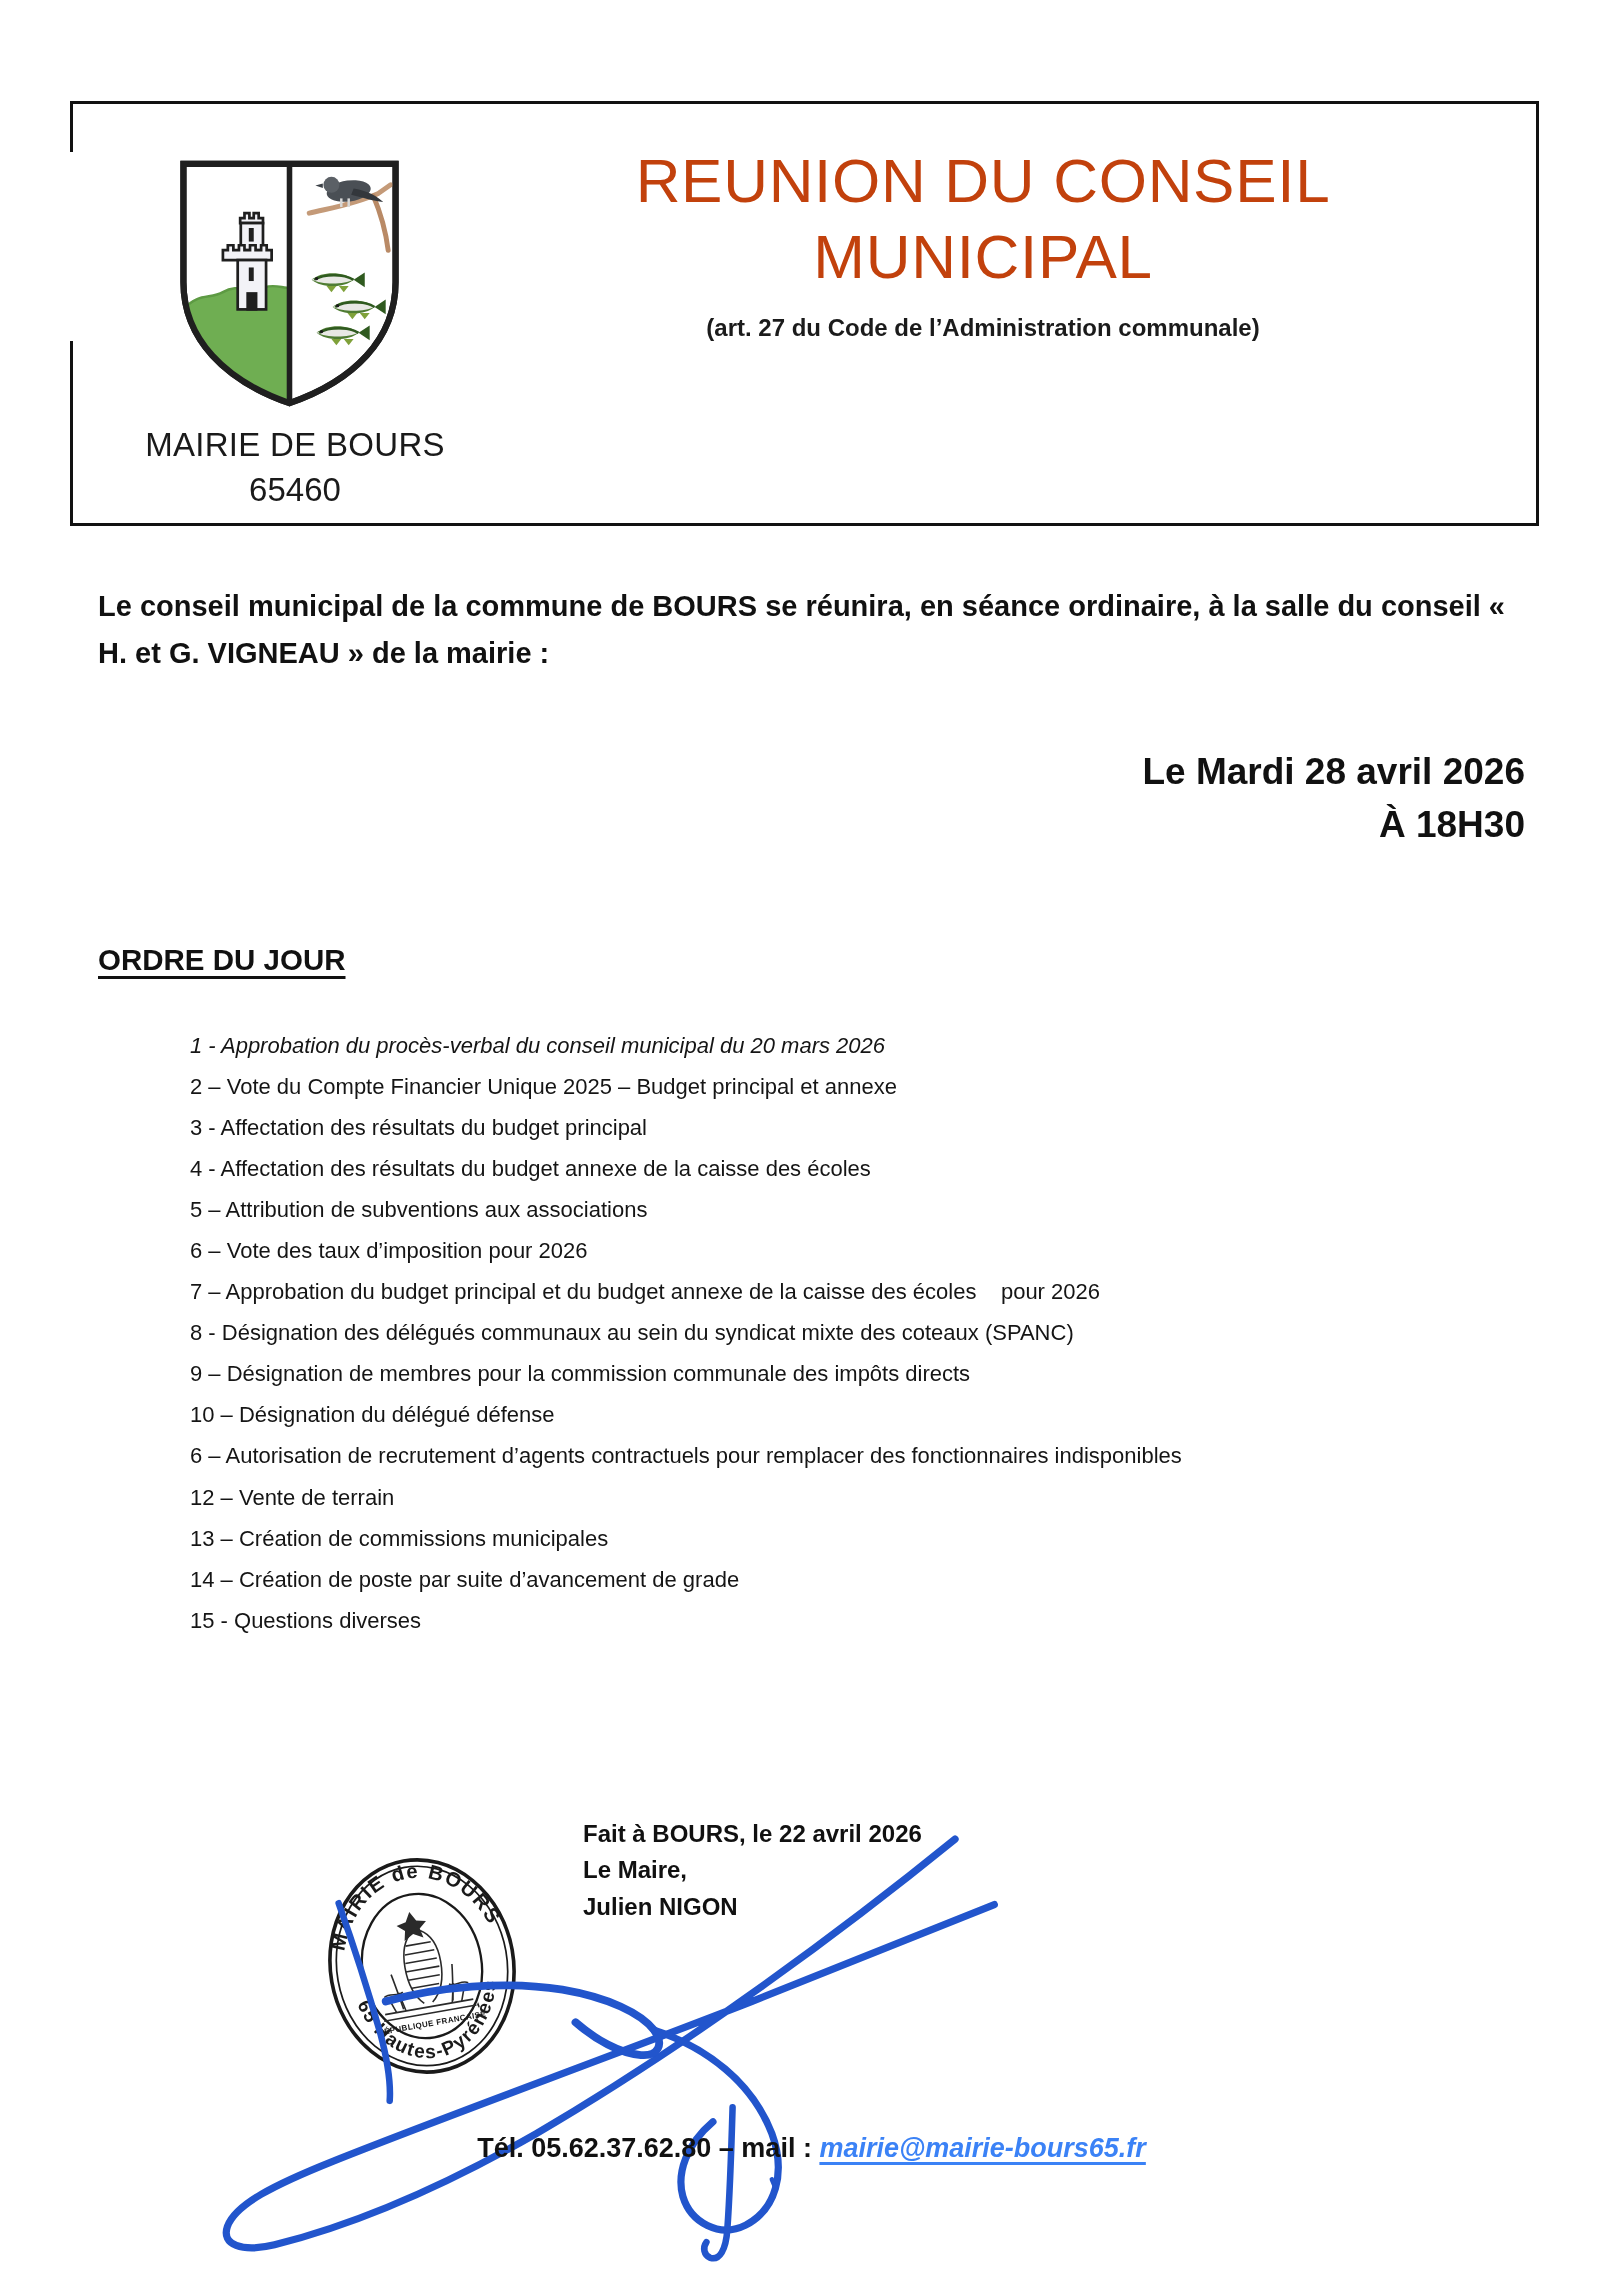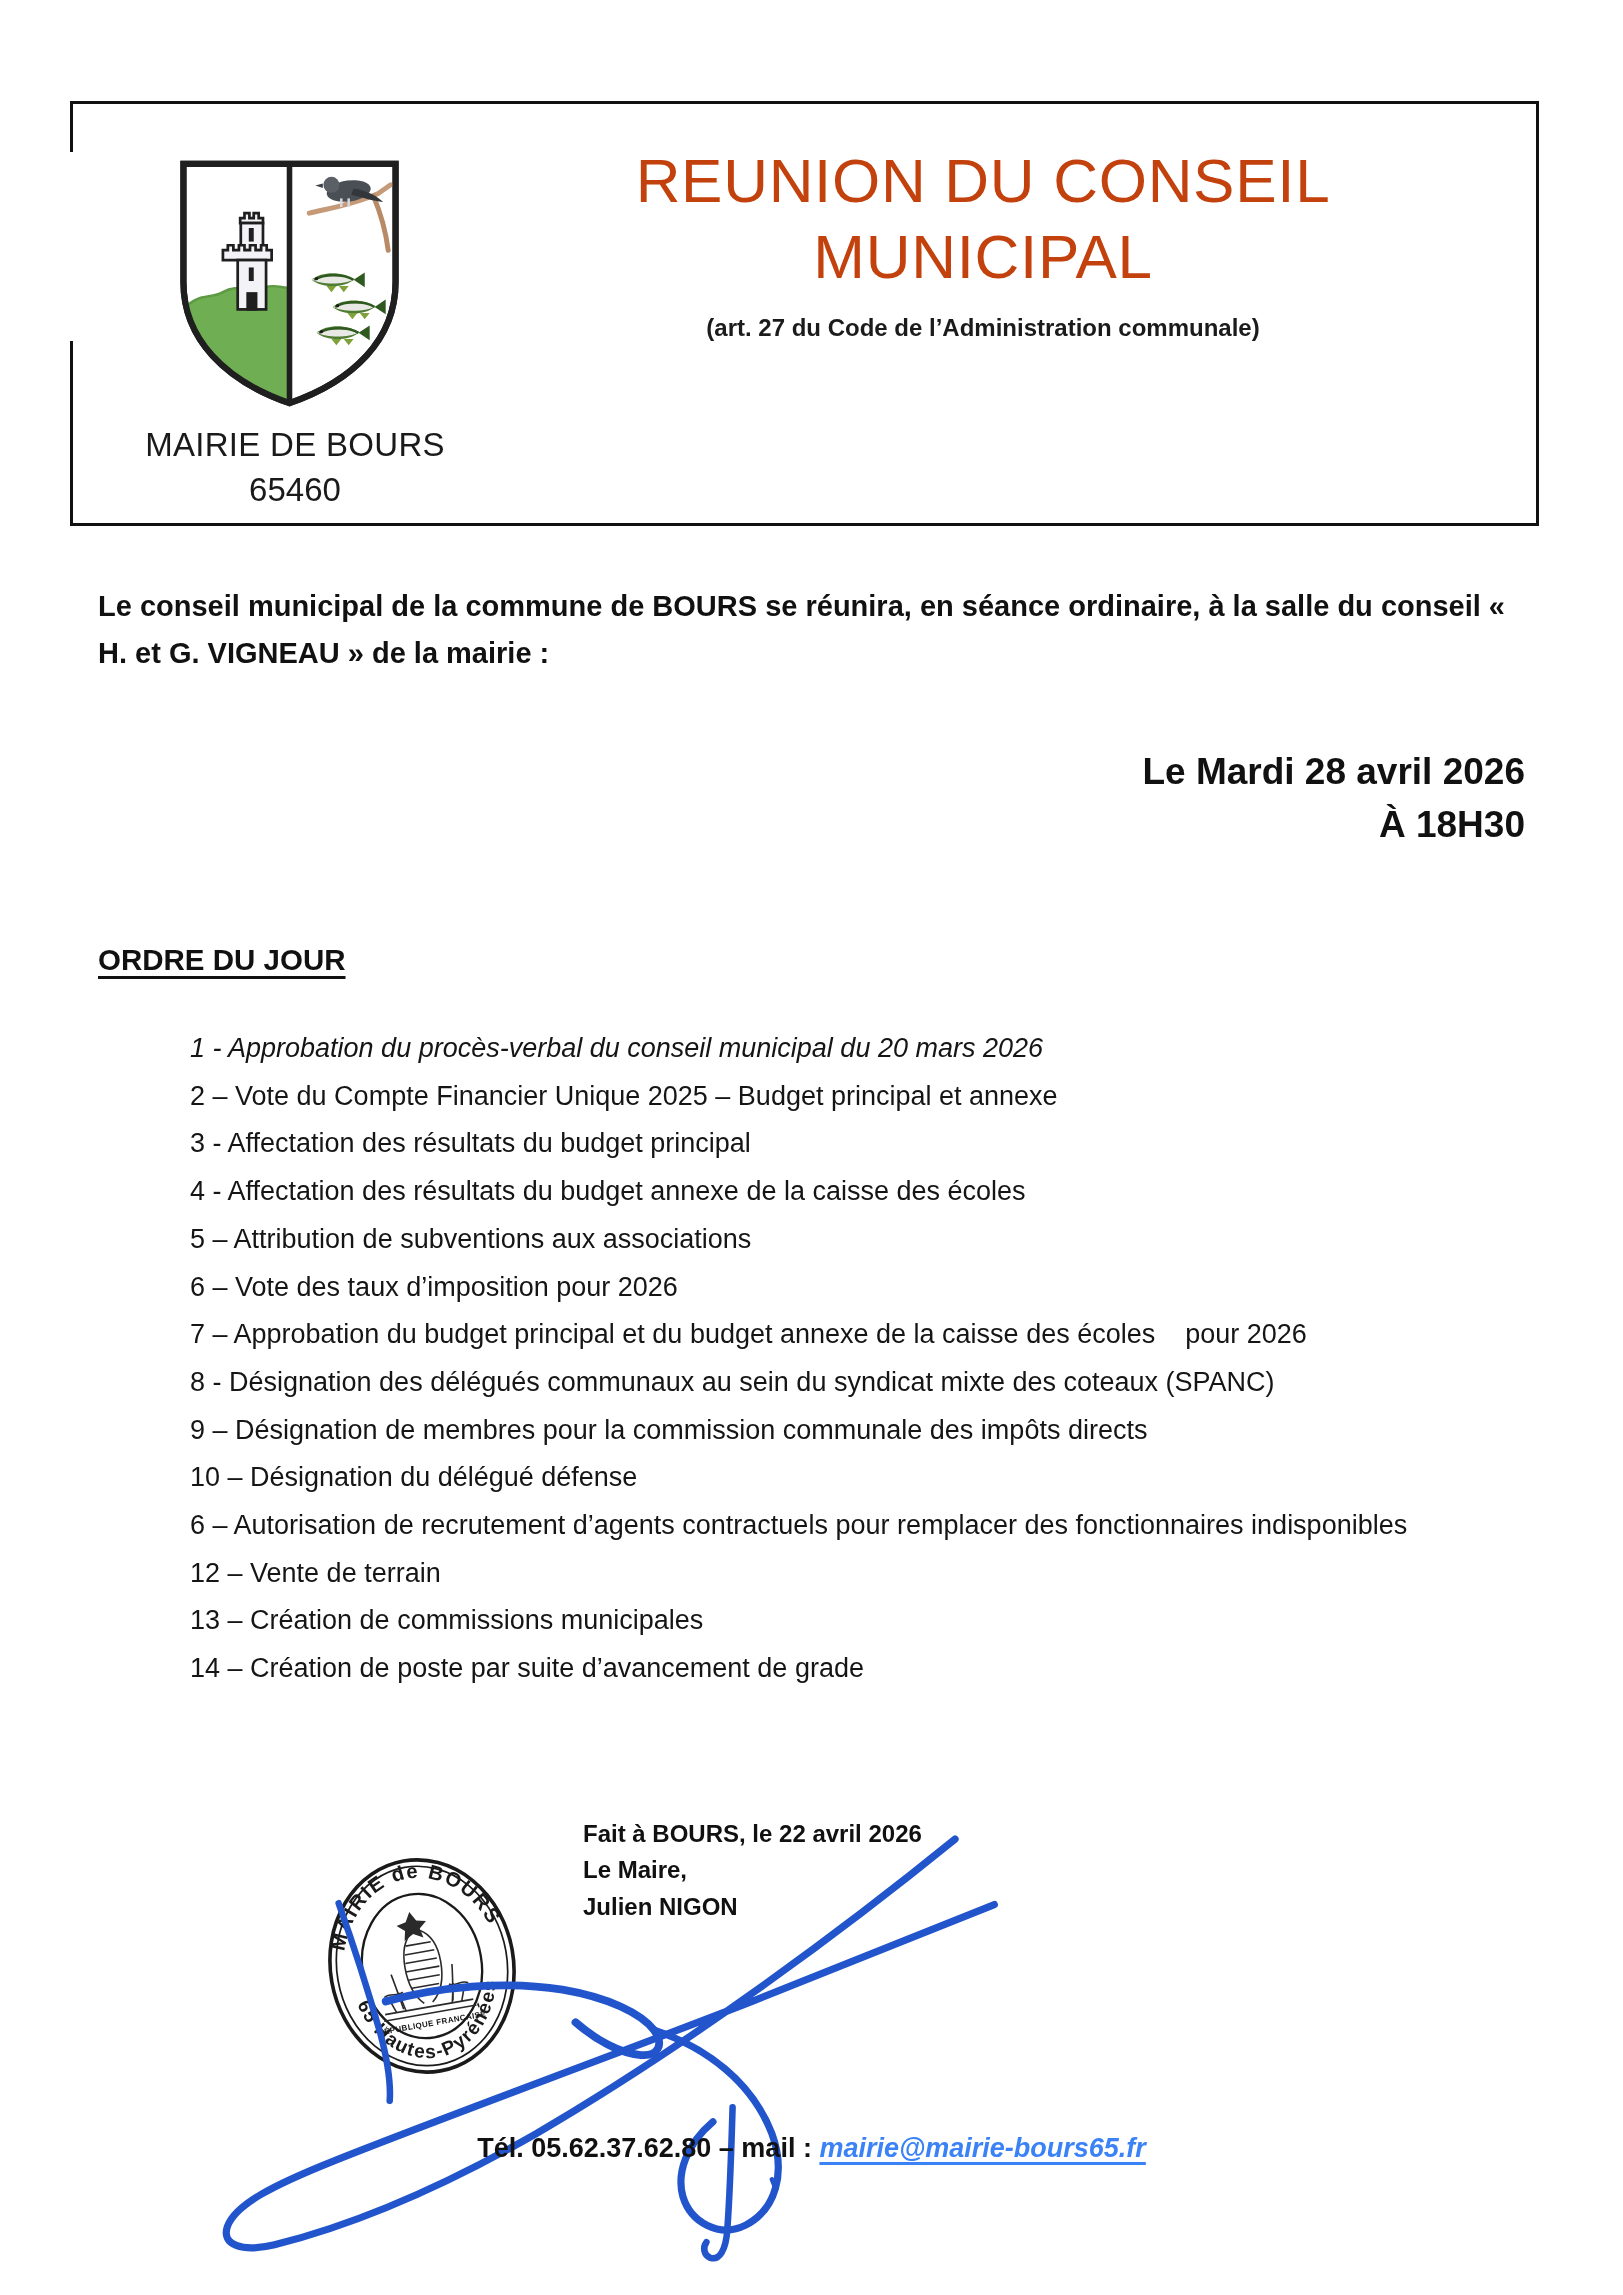--- a/index.html
+++ b/index.html
@@ -151,21 +151,21 @@
   }
 
   .agenda-list {
     position: absolute;
     left: 190px;
     top: 1031px;
     width: 1322px;
     list-style: none;
     margin: 0;
     padding: 0;
-    font-size: 27px;
+    font-size: 22px;
     color: #151515;
   }
   .agenda-list li {
     line-height: 1.33;
     margin-bottom: 11.8px;
     white-space: pre-wrap;
   }
   .agenda-list li.italic { font-style: italic; }
   .agenda-list li.justify {
     text-align: justify;
@@ -346,20 +346,21 @@
       <li>5 – Attribution de subventions aux associations</li>
       <li>6 – Vote des taux d’imposition pour 2026</li>
       <li>7 – Approbation du budget principal et du budget annexe de la caisse des écoles    pour 2026</li>
       <li>8 - Désignation des délégués communaux au sein du syndicat mixte des coteaux (SPANC)</li>
       <li>9 – Désignation de membres pour la commission communale des impôts directs</li>
       <li>10 – Désignation du délégué défense</li>
       <li class="justify">6 – Autorisation de recrutement d’agents contractuels pour remplacer des fonctionnaires indisponibles</li>
       <li>12 – Vente de terrain</li>
       <li>13 – Création de commissions municipales</li>
       <li>14 – Création de poste par suite d’avancement de grade</li>
+      <li>15 - Questions diverses</li>
     </ul>
 
   <div class="stamp">
     <svg viewBox="0 0 200 215" xmlns="http://www.w3.org/2000/svg">
       <defs>
         <path id="arcTop" d="M26 112 A74 88 0 0 1 174 112"></path>
         <path id="arcBottom" d="M32 112 A68 82 0 0 0 168 112"></path>
       </defs>
       <g transform="rotate(-10 100 107)">
         <ellipse cx="100" cy="107" rx="86" ry="100" fill="none" stroke="#1a1a1a" stroke-width="3.4"></ellipse>

